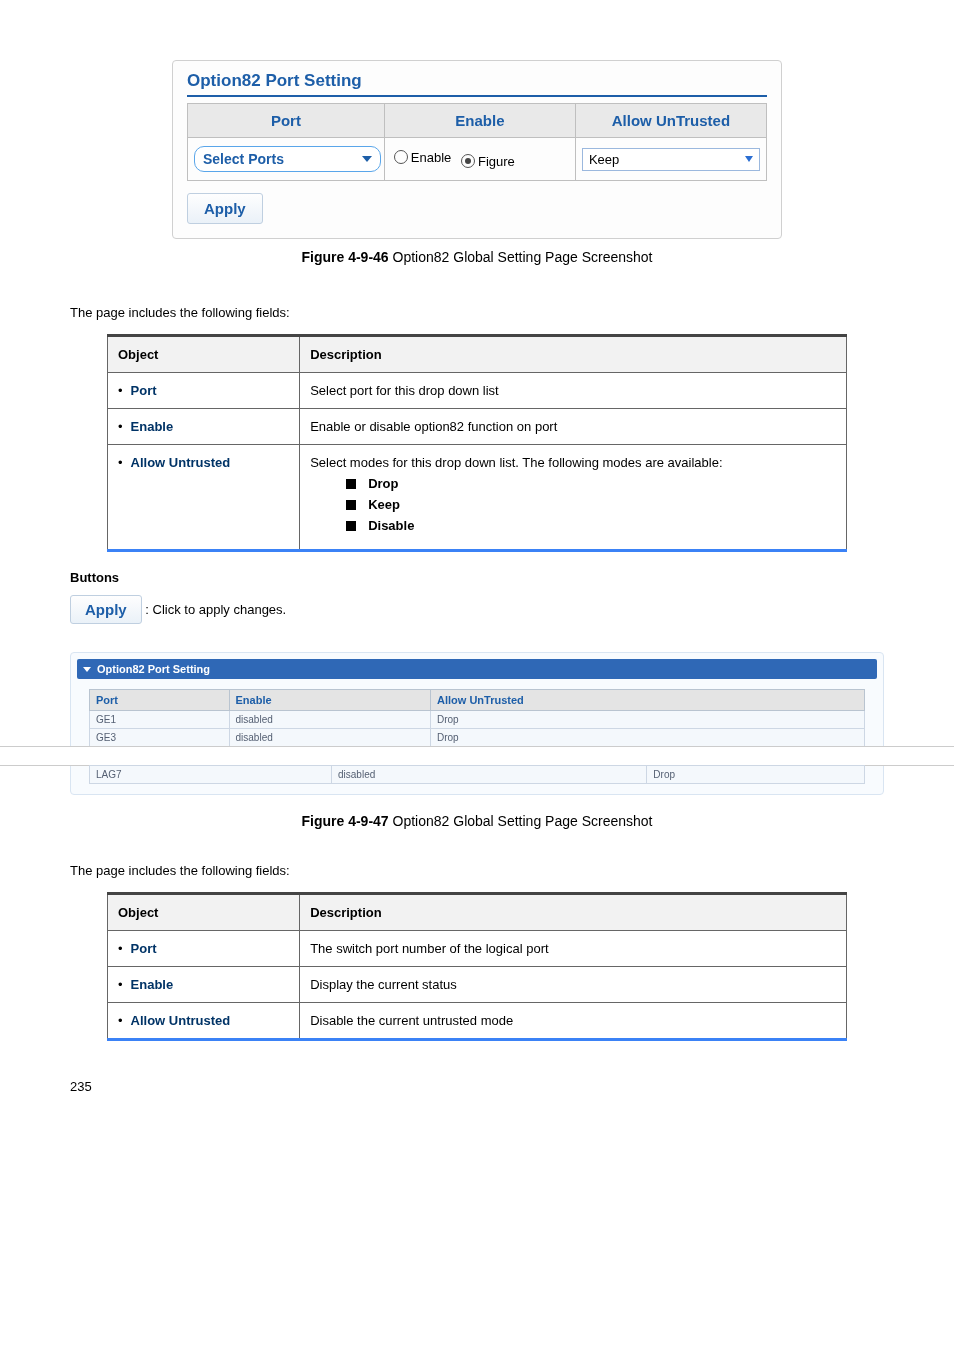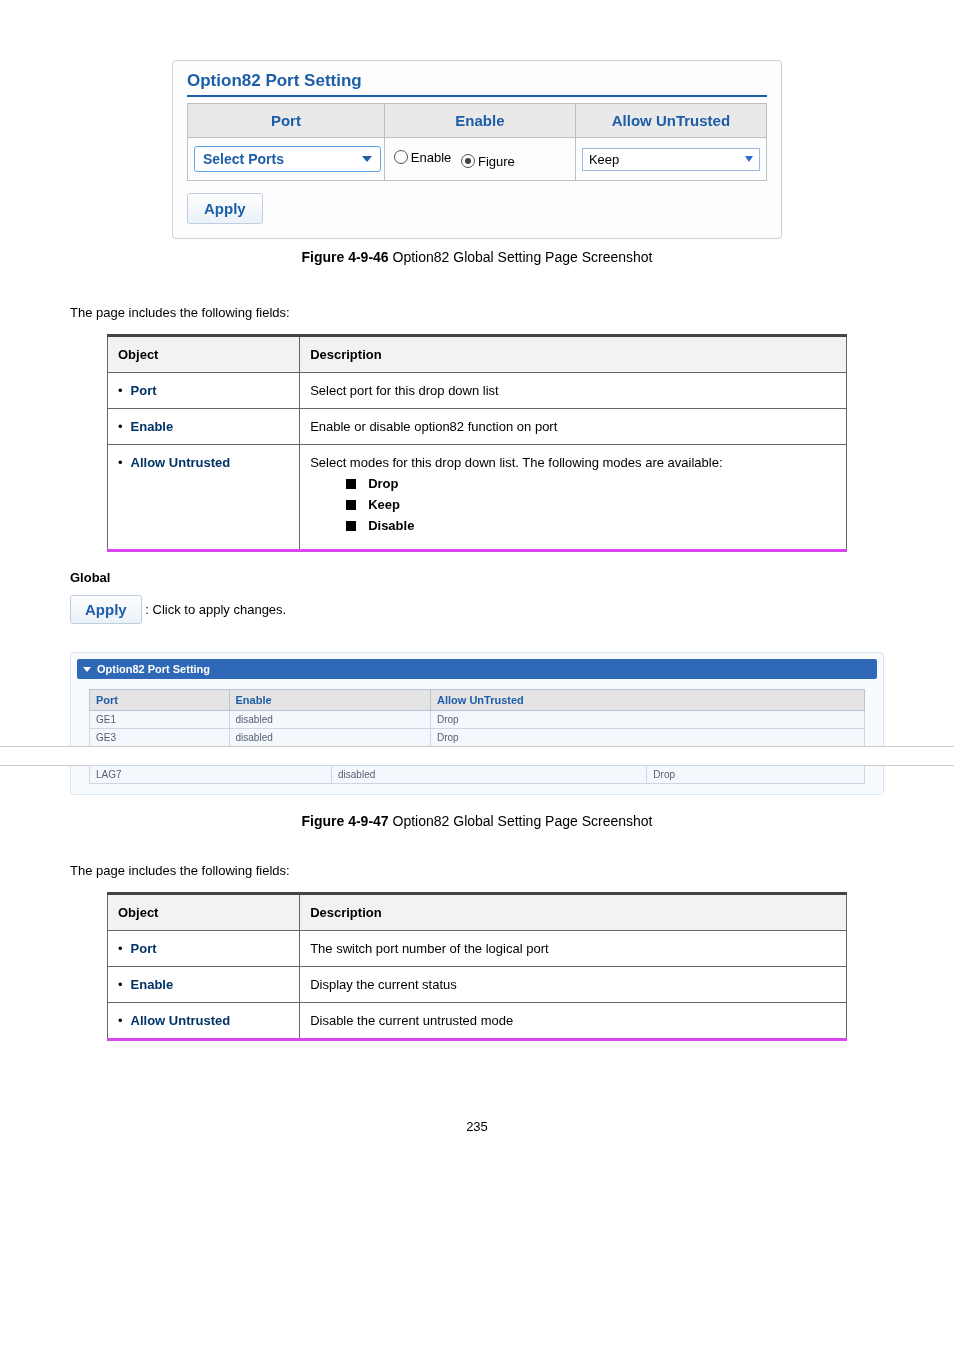--- a/index.html
+++ b/index.html
@@ -46,21 +46,21 @@
     border: 1px solid #bfbfbf;
     background: #fdfdfd;
     padding: 8px 6px;
     vertical-align: middle;
   }
   .select-ports {
     display: inline-flex;
     align-items: center;
     gap: 6px;
     border: 1px solid #5aa6ea;
-    border-radius: 3px;
+    border-radius: 10px;
     background: #fff;
     color: #1d5ea8;
     font-weight: bold;
     font-size: 14px;
     padding: 4px 8px;
     width: 92%;
     justify-content: space-between;
   }
   .caret-down {
     width: 0; height: 0;
@@ -99,21 +99,21 @@
   }
   .fig-caption { text-align: center; font-size: 14px; margin: 8px 0 40px 0; }
   .fig-caption b { font-weight: bold; }
   .intro-line { margin: 0 0 14px 0; }
   
   table.doc {
     width: 740px;
     margin: 0 auto 18px auto;
     border-collapse: collapse;
     border-top: 3px solid #444;
-    border-bottom: 3px solid #d946ef;
+    border-bottom: 3px solid #3b82f6;
   }
   table.doc th {
     background: #f2f2f2;
     text-align: left;
     font-weight: bold;
     padding: 10px 10px;
     border: 1px solid #666;
     font-size: 13px;
   }
   table.doc td {
@@ -183,21 +183,21 @@
     color: #556073;
   }
   tr.row-even td { background: #f4f8fc; }
   tr.row-odd td { background: #e7eff8; }
   .split-gap {
     border: none; height: 18px; background: #fff;
     margin-left: -78px; margin-right: -78px;
     box-shadow: 0 -1px 0 #ccc, 0 1px 0 #ccc;
   }
   table.status.second { width: 100%; }
-  .page-num { text-align: center; margin-top: 78px; font-size: 13px; }
+  .page-num { text-align: left; margin-top: 38px; font-size: 13px; }
 </style>
 </head>
 <body>
 
 <div class="ui-panel-1">
   <div class="ui-title">Option82 Port Setting</div>
   <table class="ui-form">
     <tbody>
         <tr>
       <th style="width:34%">Port</th>
@@ -264,21 +264,21 @@
       <ul class="mode-list">
         <li>Drop</li>
         <li>Keep</li>
         <li>Disable</li>
       </ul>
     </td>
   </tr>
 </tbody>
   </table>
 
-<div class="buttons-heading">Global</div>
+<div class="buttons-heading">Buttons</div>
 <div>
   <span class="btn-inline">Apply</span>
   <span class="btn-desc">: Click to apply changes.</span>
 </div>
 
 <div class="ui-panel-2-outer">
   <div class="accordion-bar">
     <span class="acc-caret"></span>
     <span>Option82 Port Setting</span>
   </div>

